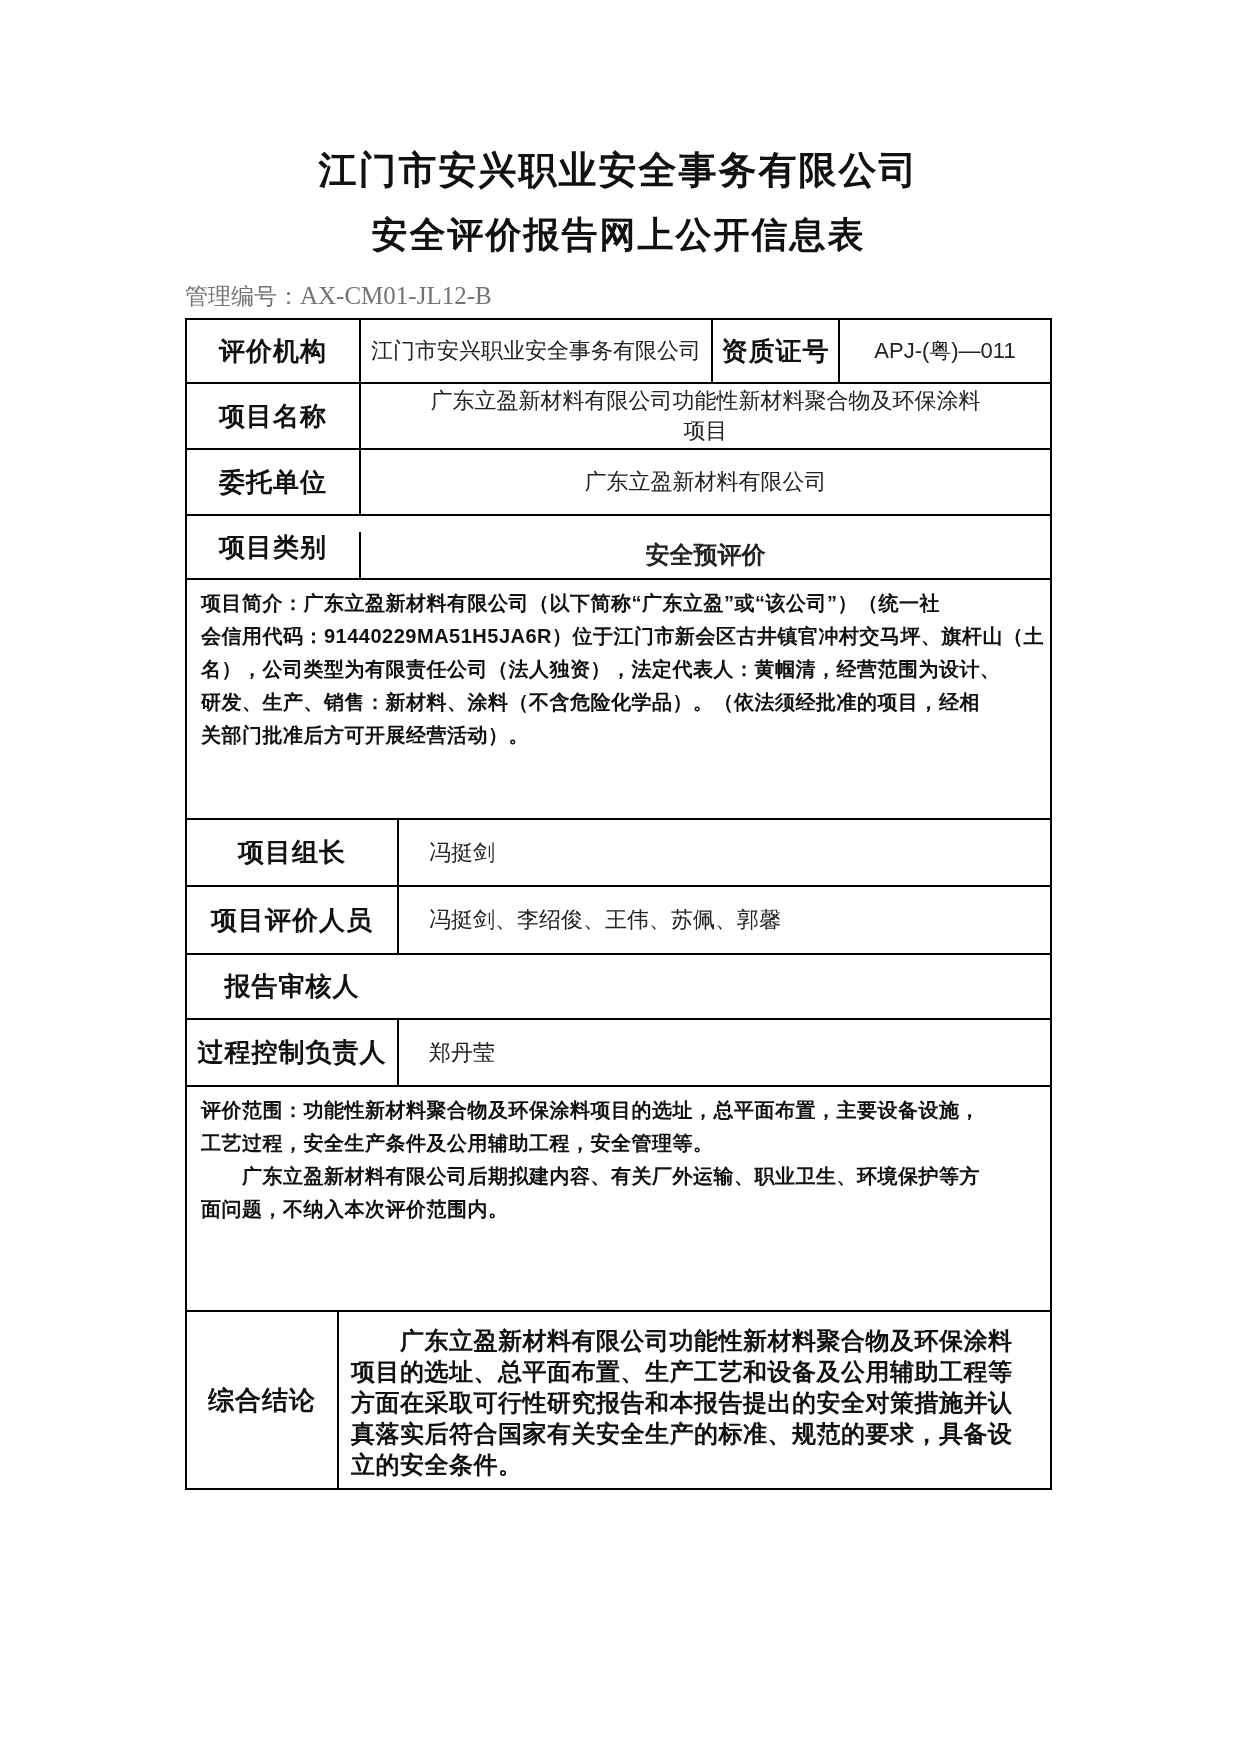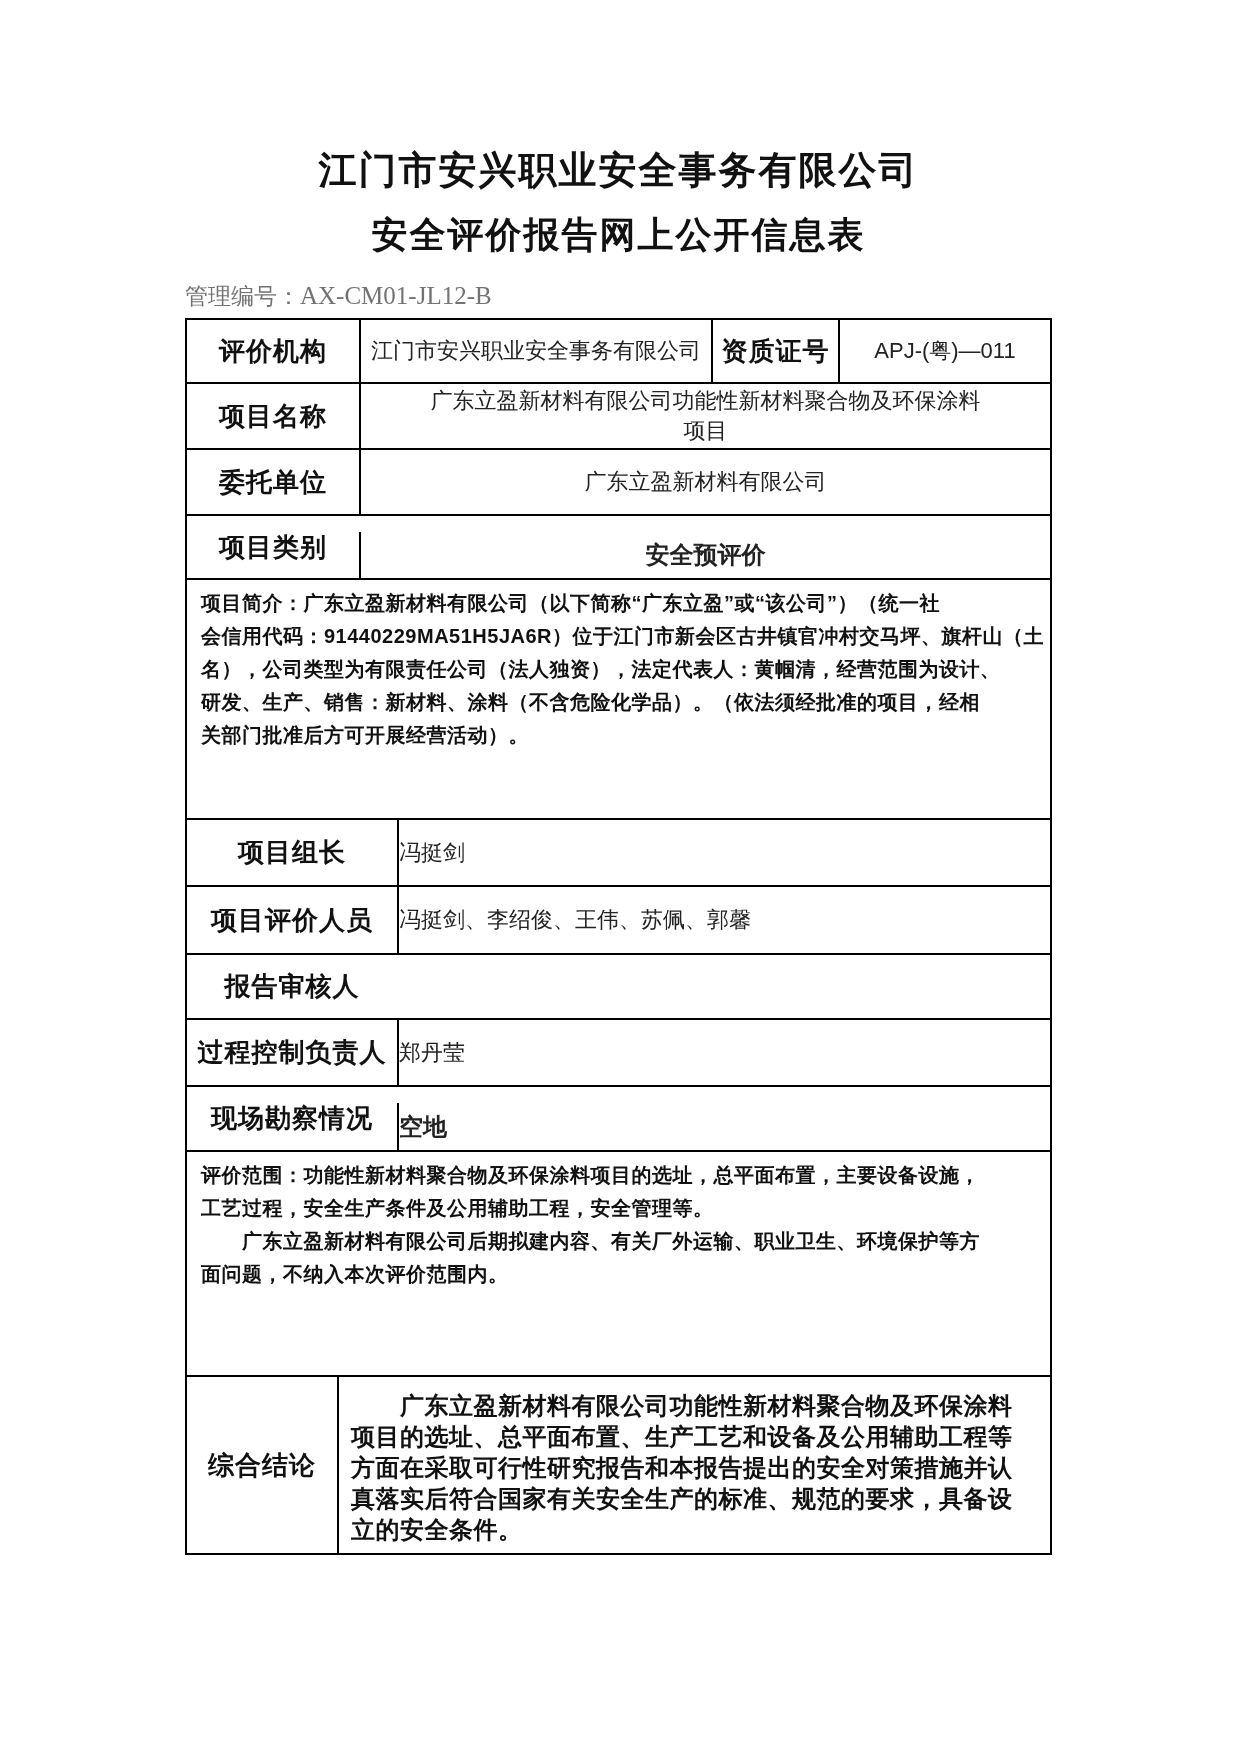--- a/index.html
+++ b/index.html
@@ -26,21 +26,21 @@
   .row:first-child { border-top:none; }
   .cell { border-left:2px solid #000; box-sizing:border-box; overflow:hidden; }
   .cell:first-child { border-left:none; }
 
   .label-cell {
     display:flex; align-items:center; justify-content:center;
     font-weight:bold; font-size:26px; letter-spacing:1px; text-align:center;
   }
   .value-cell { display:flex; align-items:center; font-size:22px; color:#222; }
   .value-center { justify-content:center; text-align:center; }
-  .value-left { }
+  .value-left { padding-left:30px; }
   .value-bold { font-weight:bold; font-size:24px;margin-top:16px; }
   .prewrap { white-space:pre-line; }
 
   
   .c-label   { width:172px; }
   .c-cert    { width:127px; }
   .c-certval { width:212px; }
   .c-flex    { flex:1; }
   .c-plabel  { width:210px; }
   .c-clabel  { width:150px; }
@@ -128,24 +128,20 @@
       <div class="cell label-cell c-plabel">项目评价人员</div>
       <div class="cell value-cell value-left c-flex">冯挺剑、李绍俊、王伟、苏佩、郭馨</div>
     </div>
     <div class="row r-p2">
       <div class="cell label-cell c-plabel">报告审核人</div>
     </div>
     <div class="row r-p3">
       <div class="cell label-cell c-plabel">过程控制负责人</div>
       <div class="cell value-cell value-left c-flex">郑丹莹</div>
     </div>
-    <div class="row r-p4">
-      <div class="cell label-cell c-plabel">现场勘察情况</div>
-      <div class="cell value-cell value-left value-bold c-flex">空地</div>
-    </div>
 
     <div class="row r-scope">
       <div class="cell c-flex">
         <span class="para prewrap">评价范围：功能性新材料聚合物及环保涂料项目的选址，总平面布置，主要设备设施，
 工艺过程，安全生产条件及公用辅助工程，安全管理等。
 　　广东立盈新材料有限公司后期拟建内容、有关厂外运输、职业卫生、环境保护等方
 面问题，不纳入本次评价范围内。</span>
       </div>
     </div>
 

